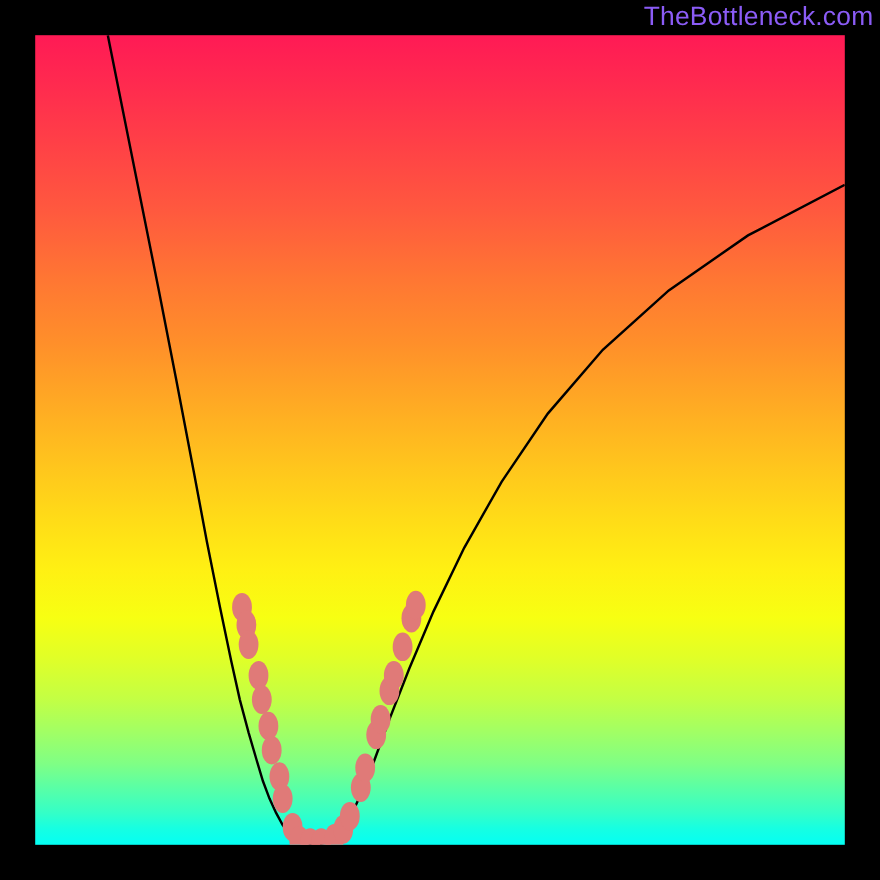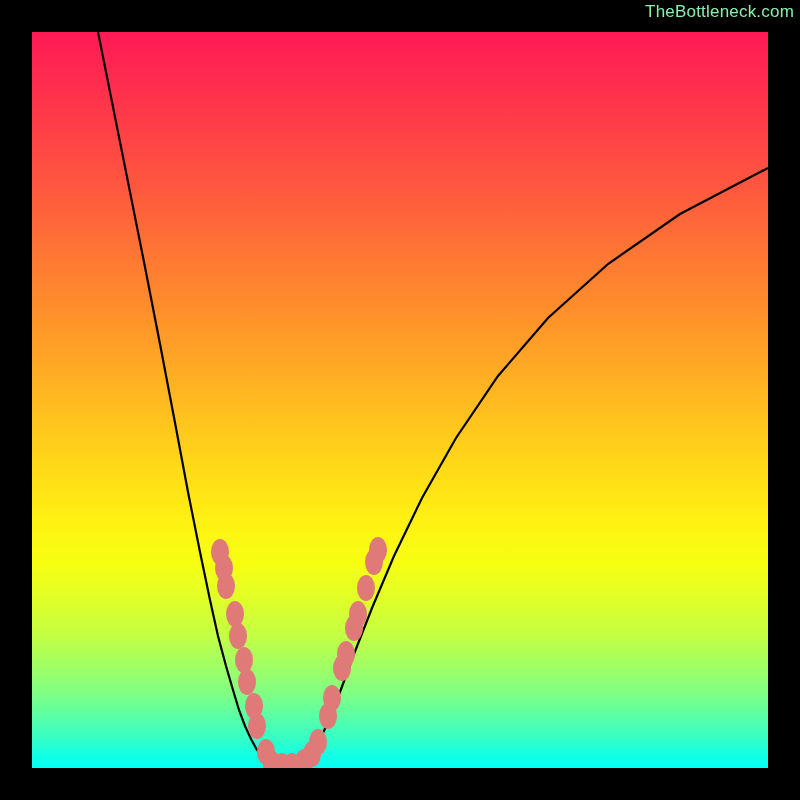--- a/index.html
+++ b/index.html
@@ -34,23 +34,23 @@
       #59ffa6 93%,
       #35ffc6 96%,
       #16ffe2 98%,
       #04fff4 100%
     );
   }
   .watermark {
     position: absolute;
     top: 2px; right: 6px;
     font-family: Arial, Helvetica, sans-serif;
-    font-size: 17px;
+    font-size: 24px;
     font-weight: 500;
-    color: #86efac;
+    color: #8b5cf6;
     letter-spacing: 0.2px;
     user-select: none;
   }
   svg.curve {
     position: absolute;
     left: 0; top: 0;
     width: 736px; height: 736px;
   }
   .curve-path {
     fill: none;

